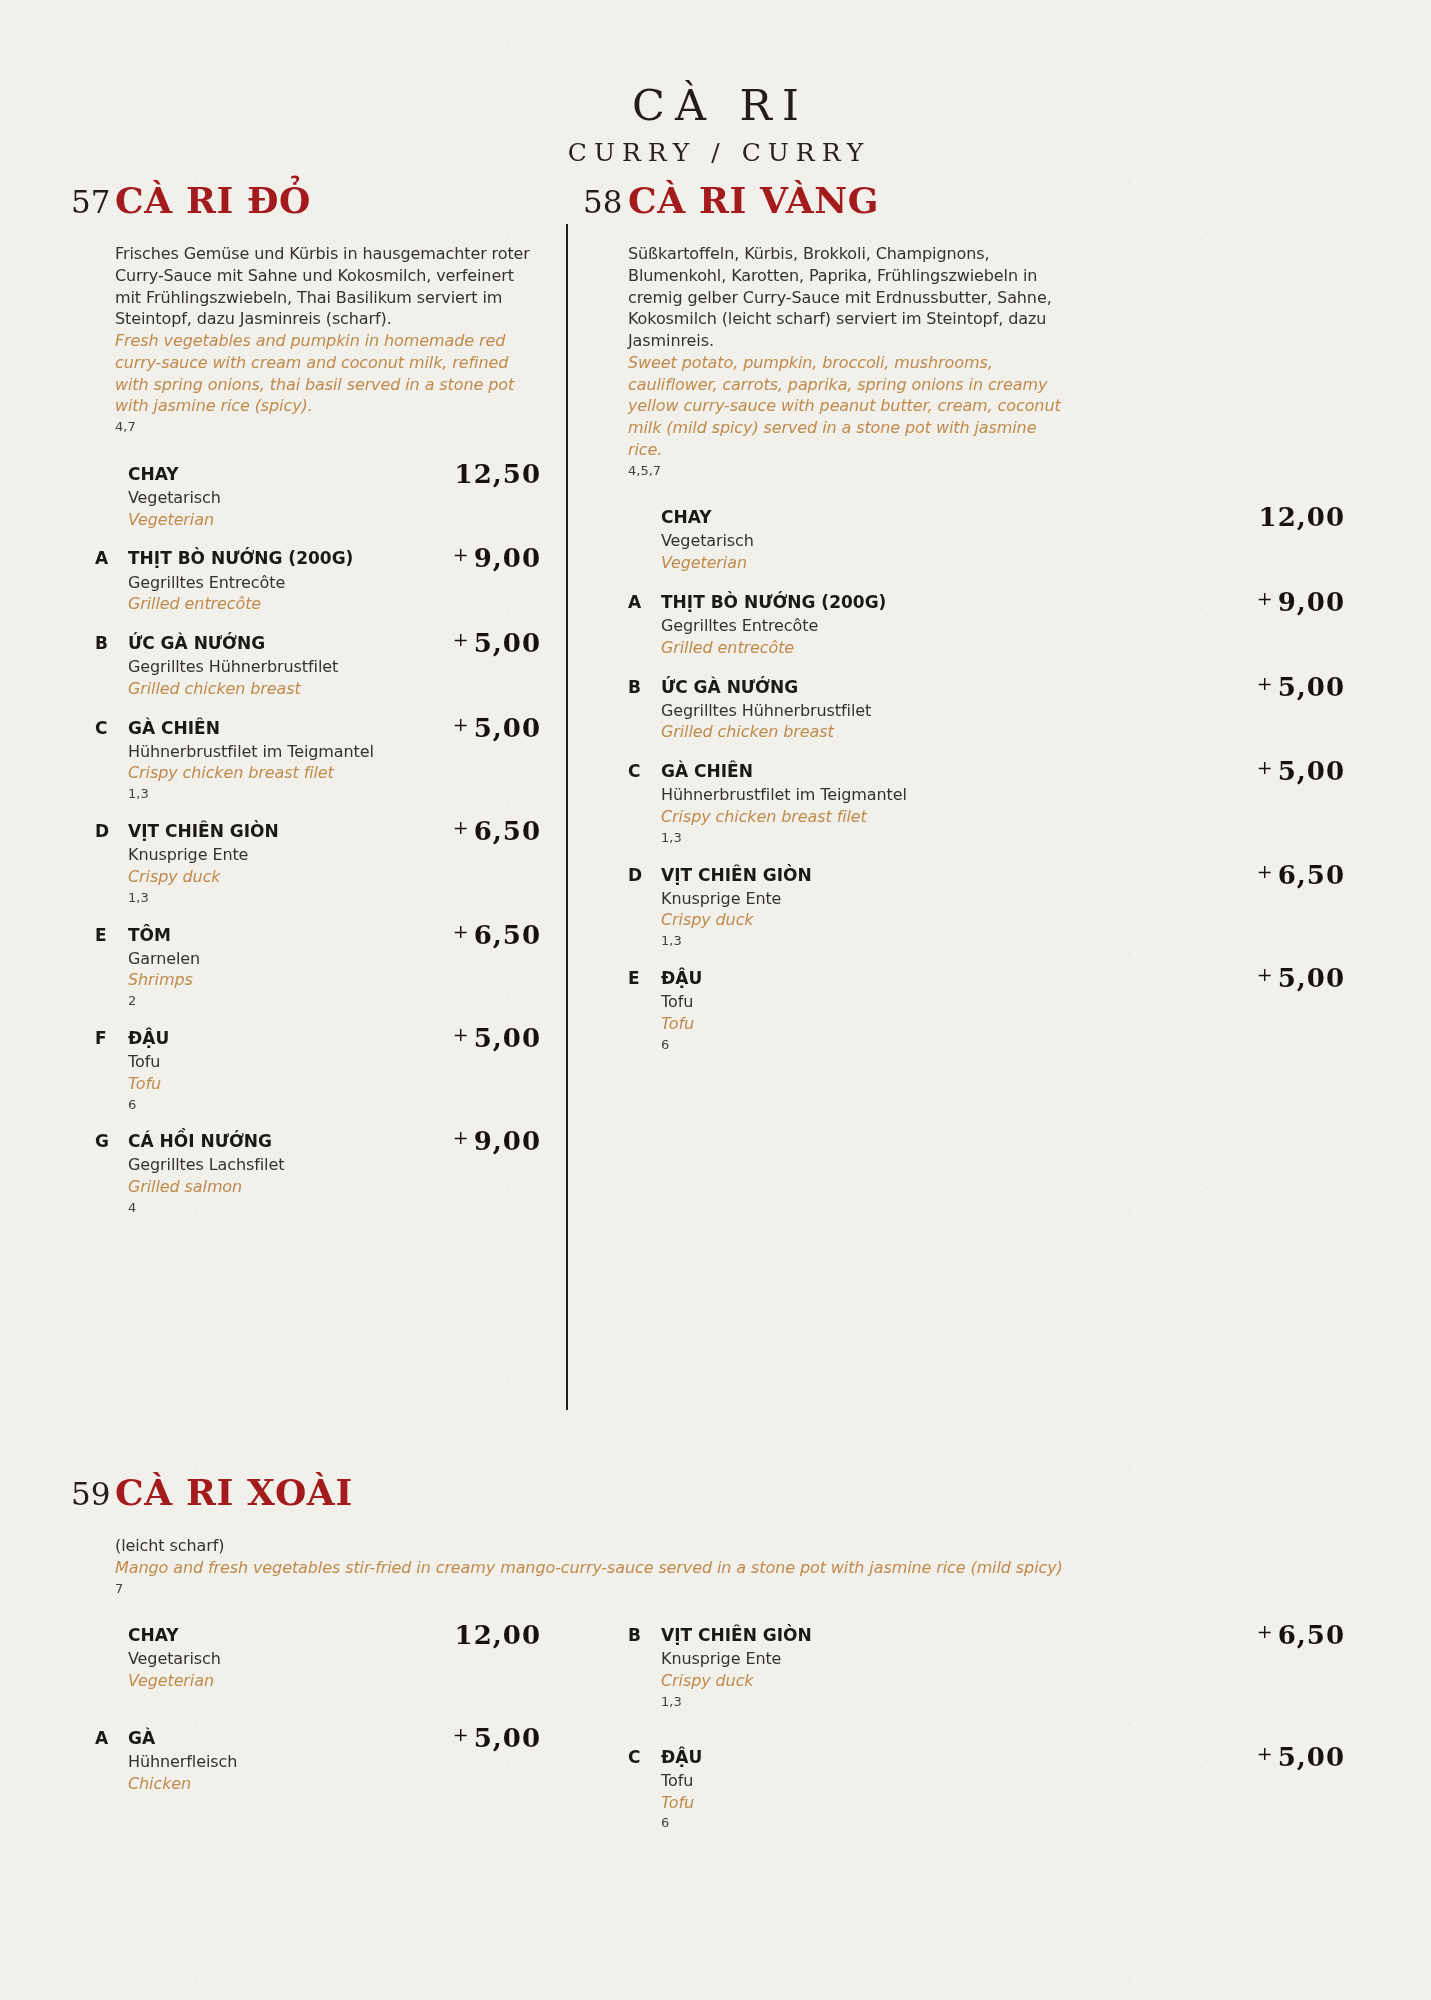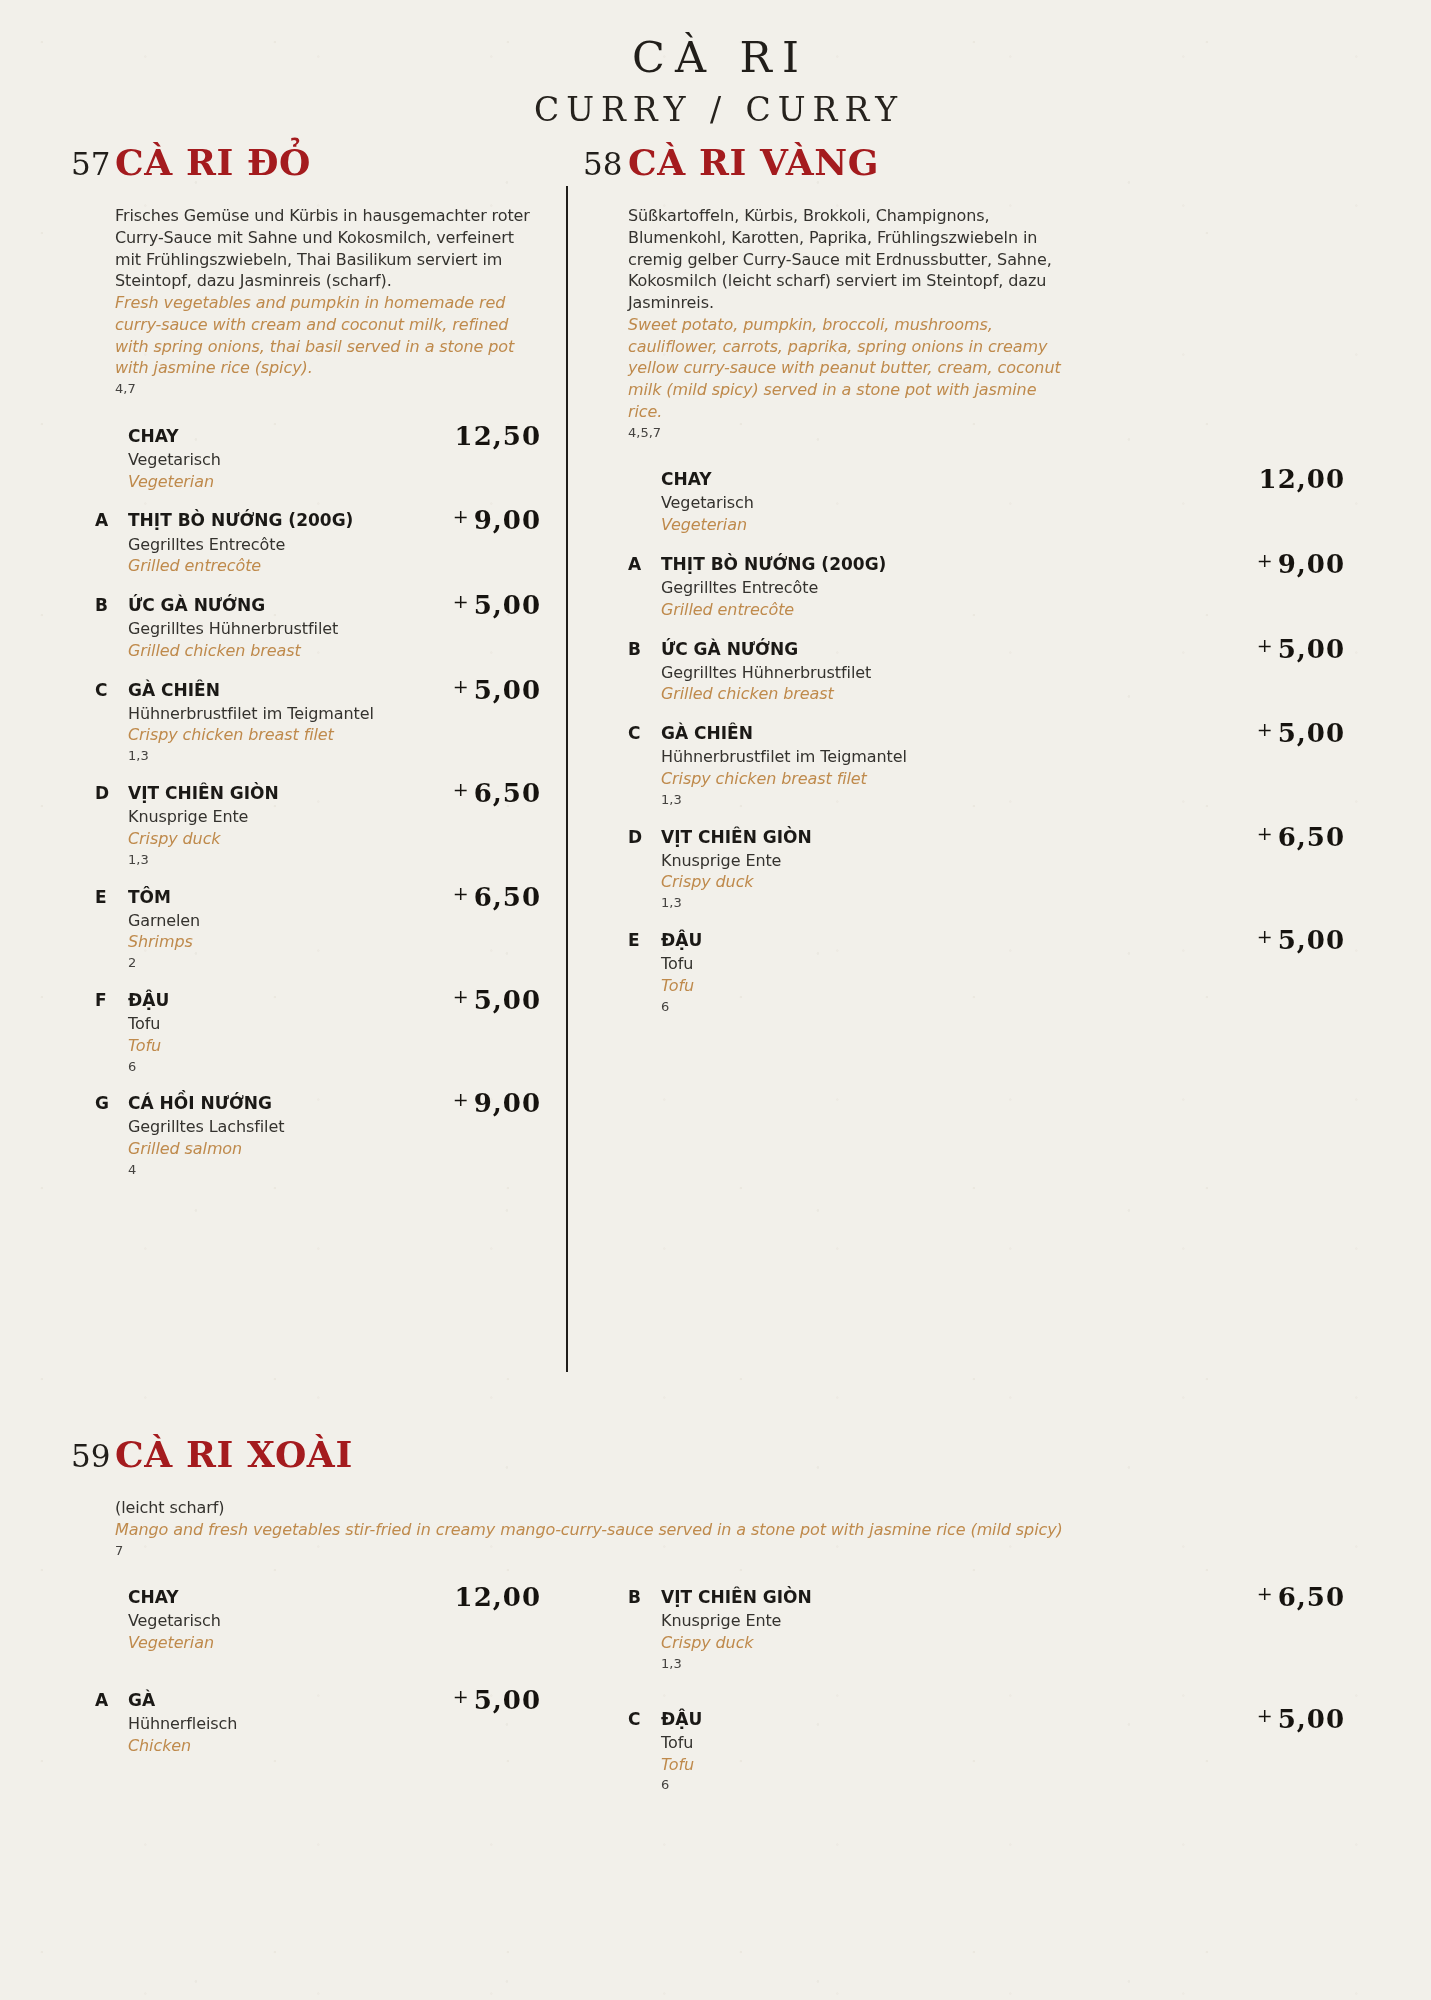--- a/index.html
+++ b/index.html
@@ -15,30 +15,30 @@
       radial-gradient(circle at 84% 38%, rgba(190,170,150,0.08) 0 1px, transparent 1.6px);
     background-size: 233px 191px, 311px 257px, 173px 149px;
     font-family:"DejaVu Sans","Liberation Sans",sans-serif;
     font-size:16px;
     letter-spacing:-0.1px;
     color:#34322e;
     overflow:hidden;
   }
 
   
-  .header { padding-top:32px; text-align:center; }
+  .header { padding-top:80px; text-align:center; }
   .title {
     font-family:"DejaVu Serif","Liberation Serif",serif;
     font-weight:500; font-size:43px; letter-spacing:10px; text-indent:10px;
     color:#211e1a;
   }
   .subtitle {
     margin-top:8px;
     font-family:"DejaVu Serif","Liberation Serif",serif;
-    font-size:33px; letter-spacing:7px; text-indent:7px;
+    font-size:25px; letter-spacing:7px; text-indent:7px;
     color:#26221d;
   }
 
   
   .columns {
     position:relative;
     display:grid; grid-template-columns:481px 762px; column-gap:42px;
     align-items:start;
     margin:12px 86px 0 60px;
     min-height:1232px;

